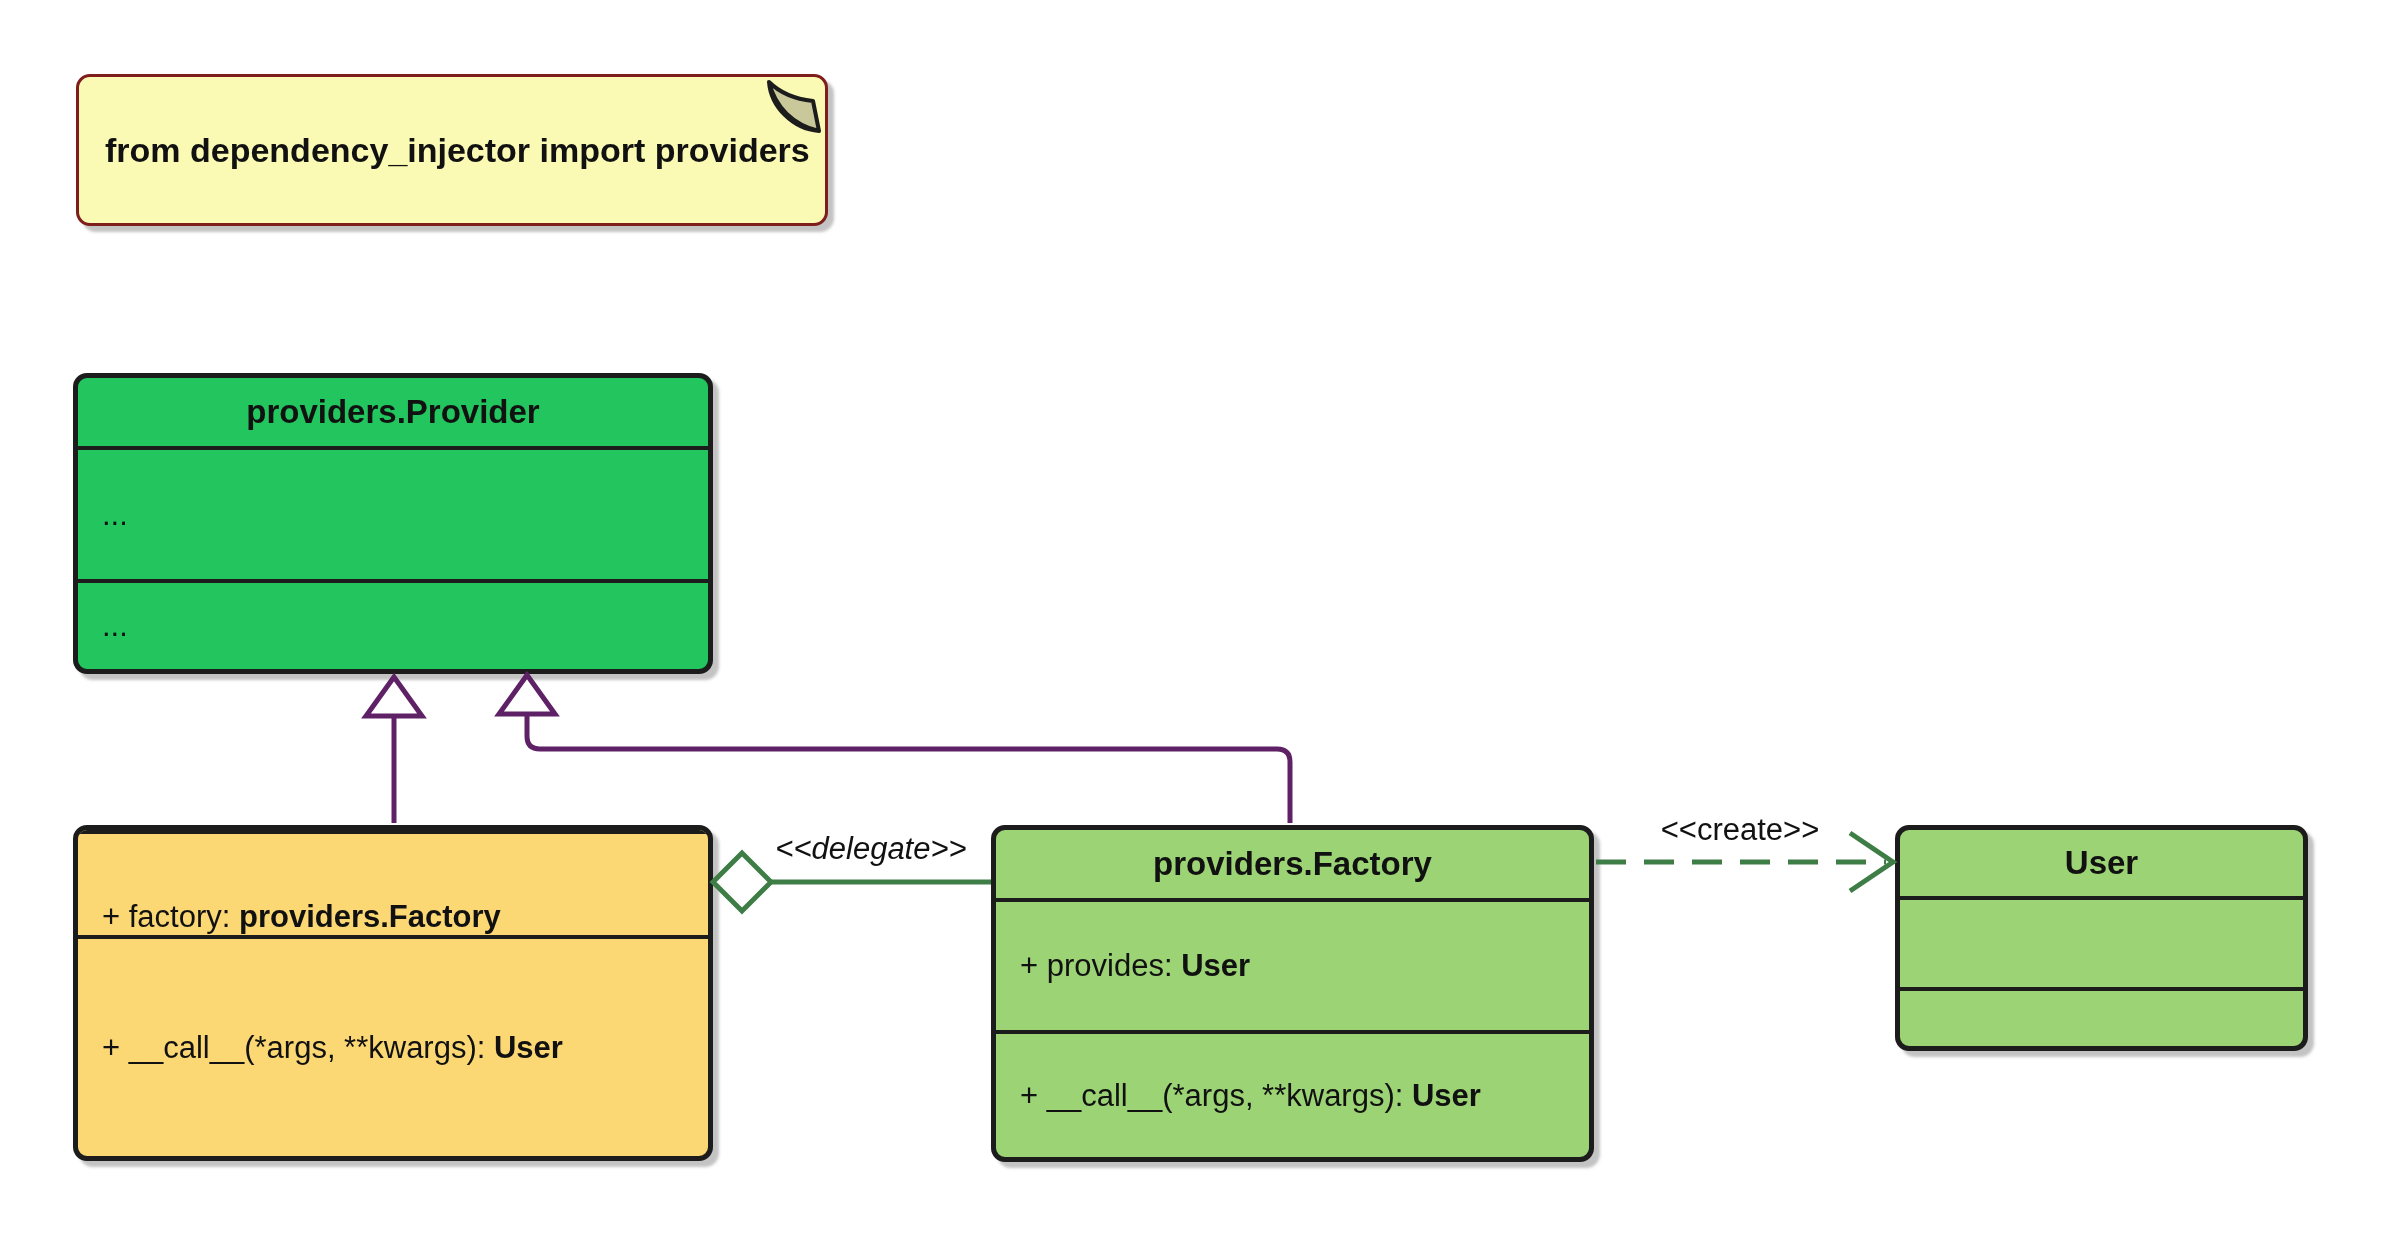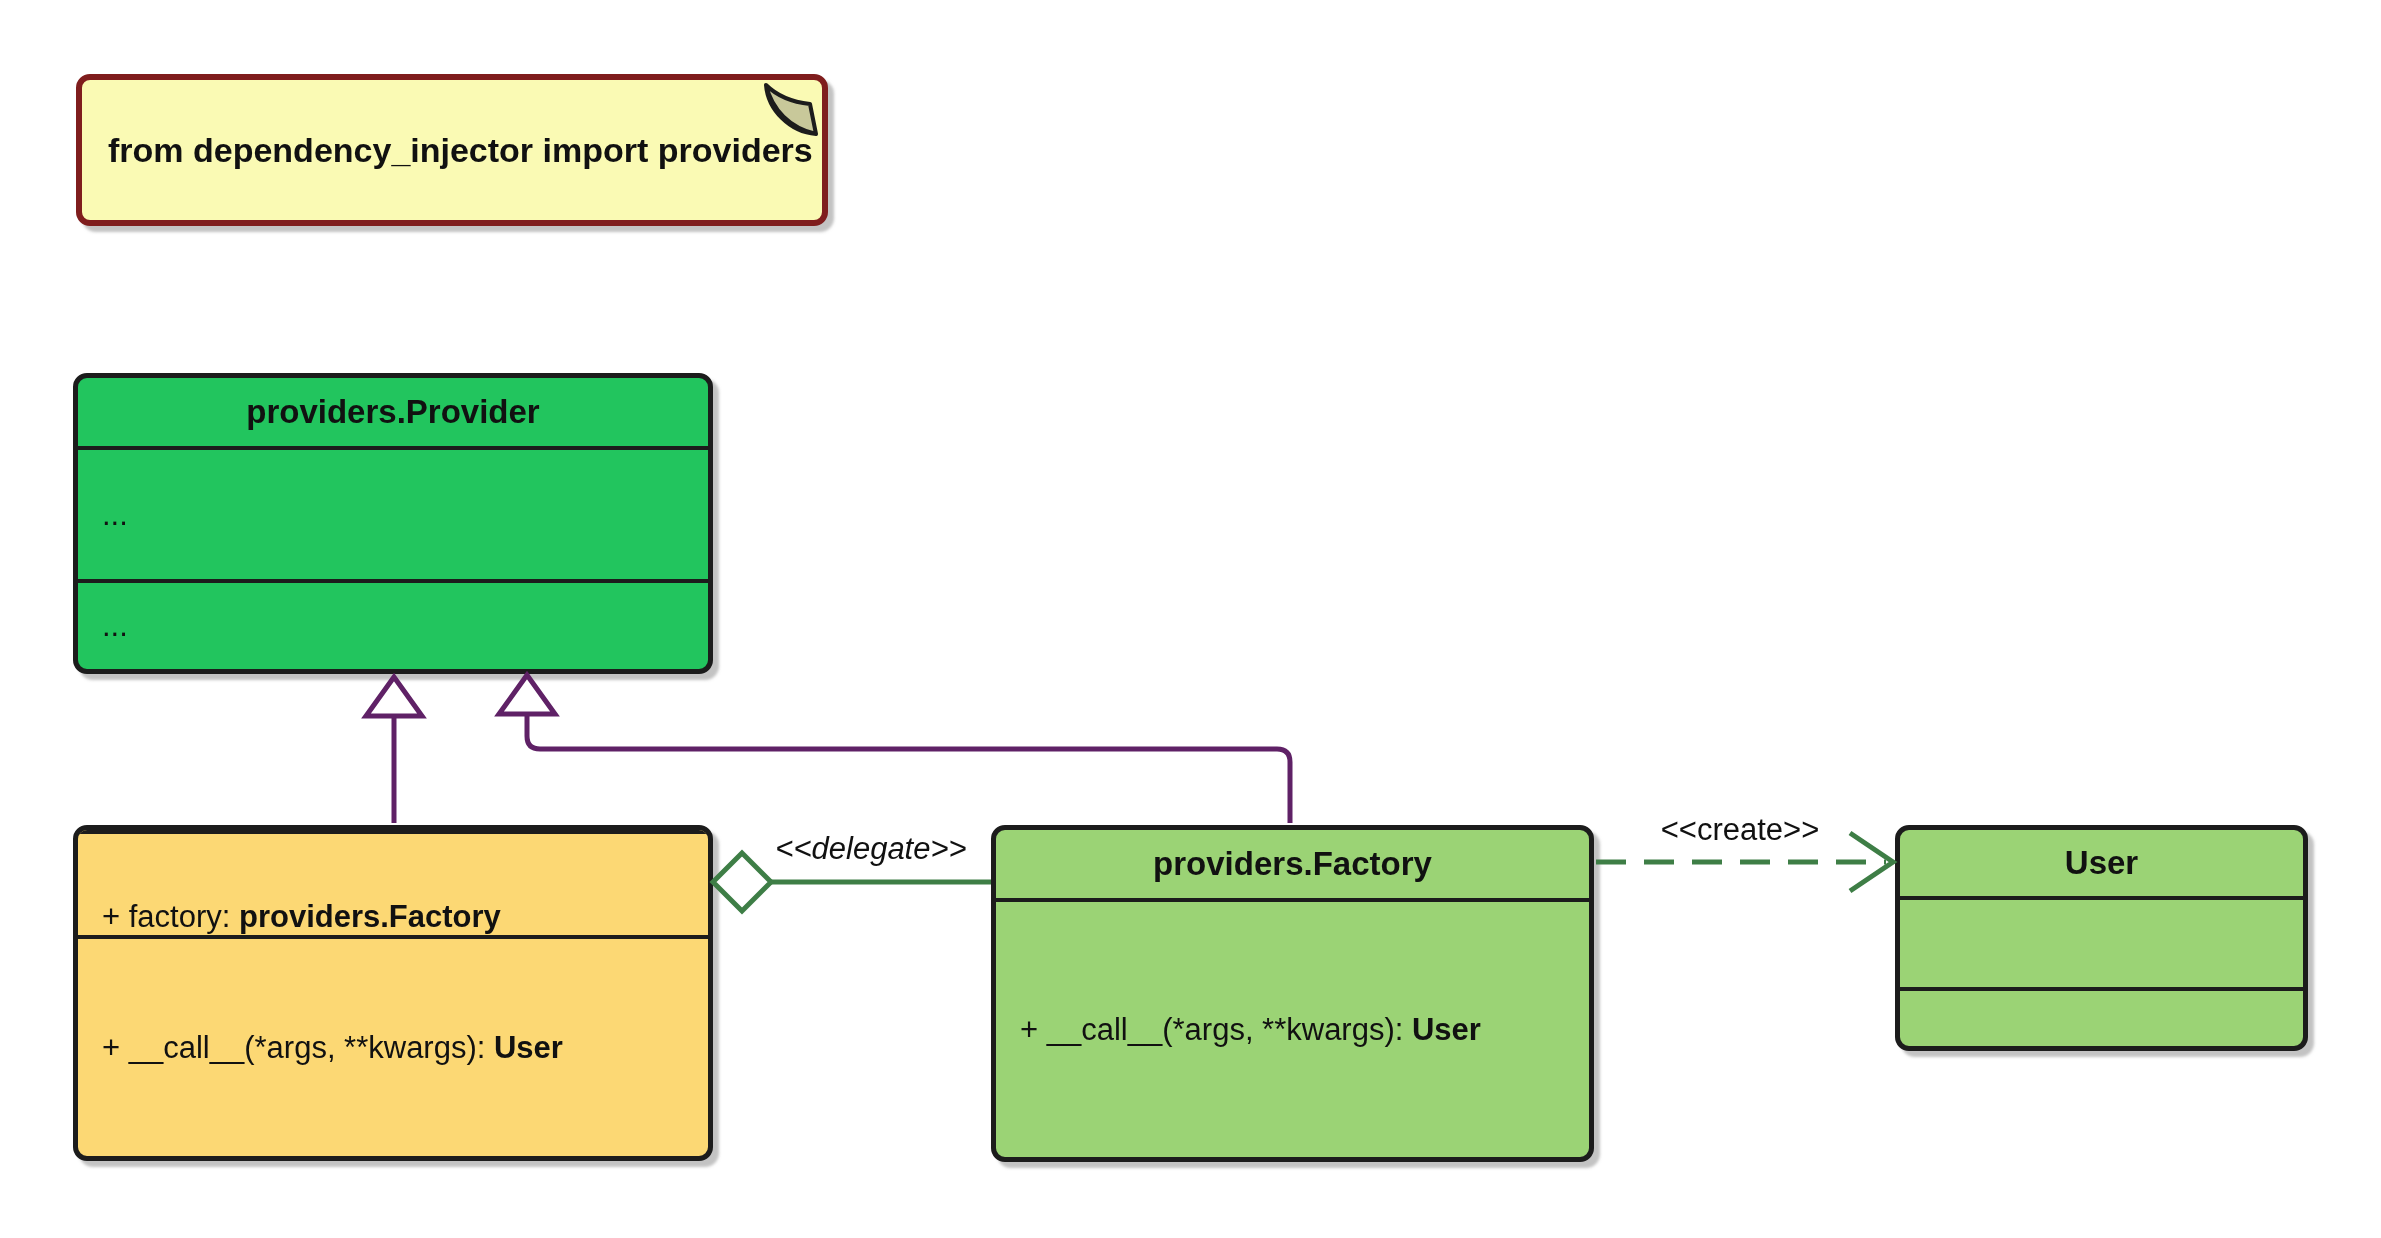--- a/index.html
+++ b/index.html
@@ -15,21 +15,21 @@
     background: #ffffff;
     overflow: hidden;
   }
 
   
   .note {
     position: absolute;
     left: 76px; top: 74px;
     width: 752px; height: 152px;
     background: #fafab4;
-    border: 6px solid #7f1d1d;
+    border: 3px solid #7f1d1d;
     border-radius: 14px;
     box-sizing: border-box;
     display: flex;
     align-items: center;
     box-shadow: 6px 6px 3px rgba(145,145,145,0.55);
   }
   .note-text {
     padding-left: 26px;
     padding-right: 70px;
     font-size: 34px;
@@ -157,20 +157,23 @@
     <div class="uml-compartment c-attrs">
       <span><span>+ factory: </span><span class="bold">providers.Factory</span></span>
     </div>
     <div class="uml-compartment grow">
       <span><span>+ __call__(*args, **kwargs): </span><span class="bold">User</span></span>
     </div>
   </div>
 
   <div class="uml-class box-factory">
     <div class="uml-title">providers.Factory</div>
+    <div class="uml-compartment c-attrs">
+      <span><span>+ provides: </span><span class="bold">User</span></span>
+    </div>
     <div class="uml-compartment grow">
       <span><span>+ __call__(*args, **kwargs): </span><span class="bold">User</span></span>
     </div>
   </div>
 
   <div class="uml-class box-user">
     <div class="uml-title">User</div>
     <div class="uml-compartment c-attrs"></div>
     <div class="uml-compartment grow"></div>
   </div>

